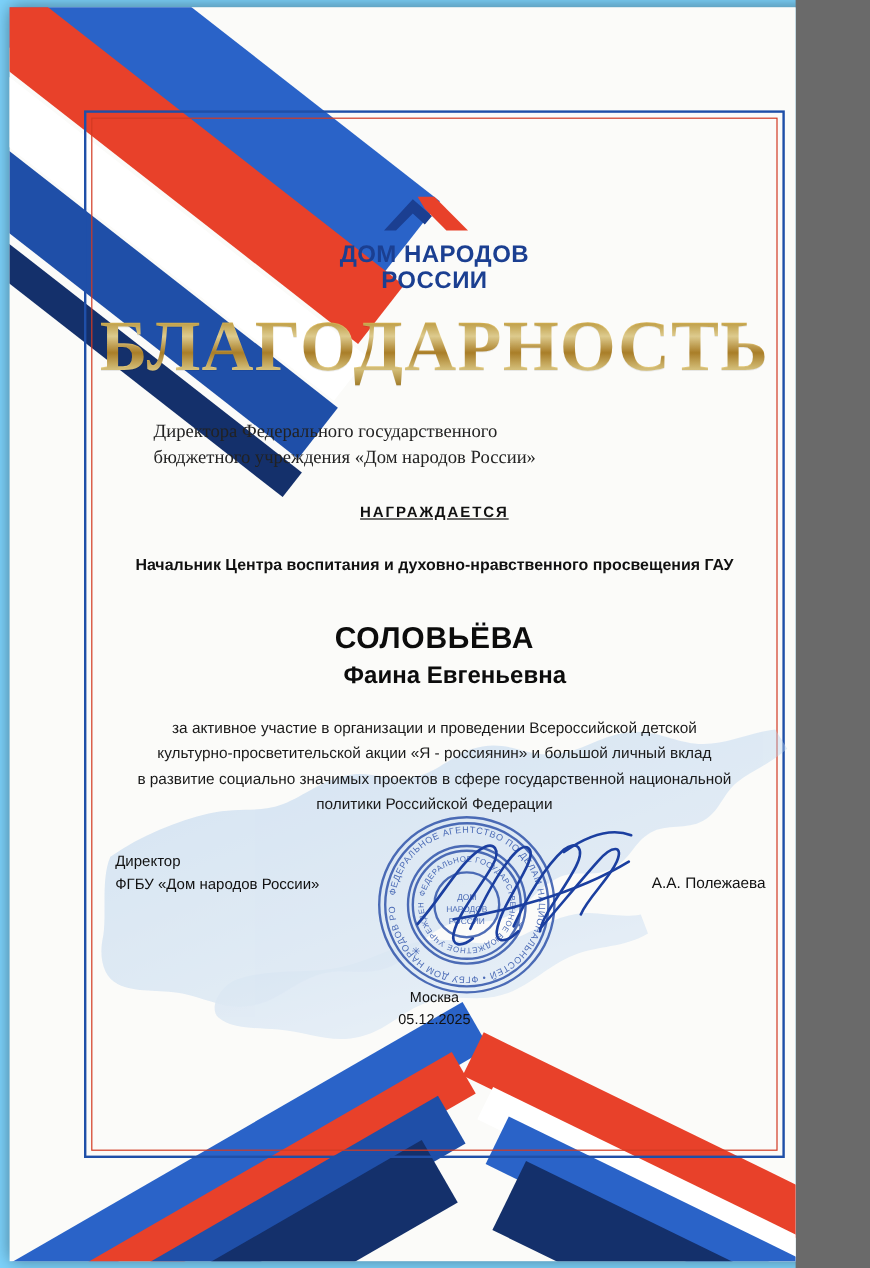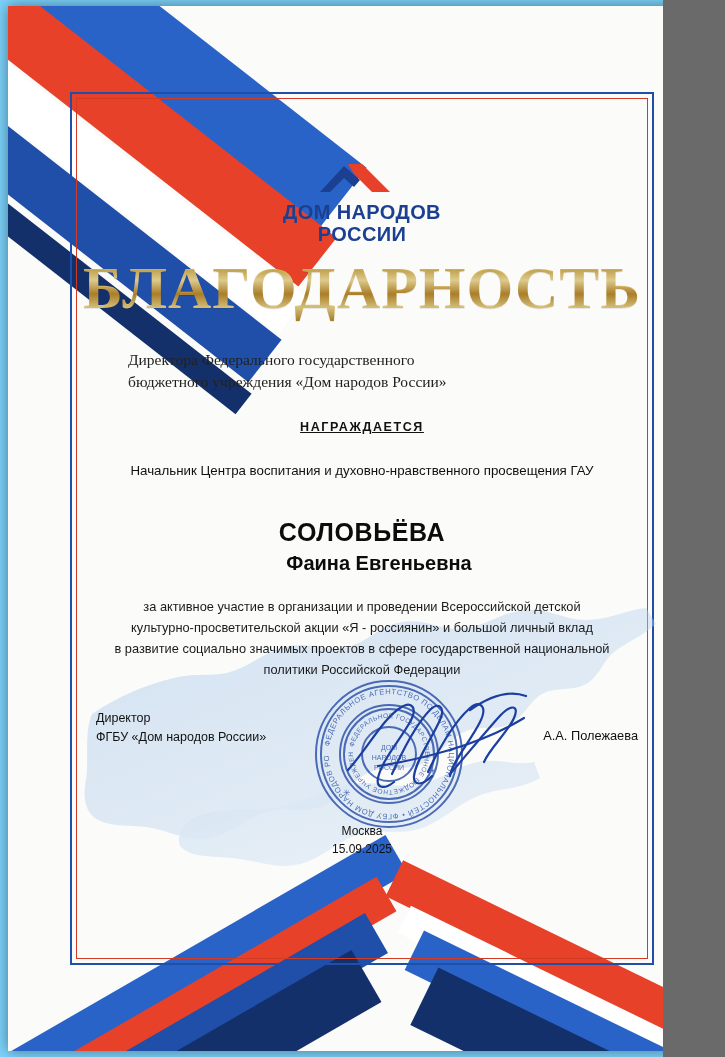--- a/index.html
+++ b/index.html
@@ -151,21 +151,21 @@
     color: #111;
     text-decoration: underline;
   }
 
   .position {
     position: absolute;
     left: 95px; right: 95px;
     top: 455px;
     text-align: center;
     font-size: 13.3px;
-    font-weight: normal;
+    font-weight: bold;
     color: #111;
     line-height: 1.55;
   }
 
   .rec-surname {
     position: absolute;
     left: 0; right: 0;
     top: 512px;
     text-align: center;
     font-size: 25px;
@@ -381,17 +381,17 @@
         </g>
       </svg>
 
       <div class="sig-left">
         <div>Директор</div>
         <div>ФГБУ «Дом народов России»</div>
       </div>
       <div class="sig-right">А.А. Полежаева</div>
 
       <div class="city">Москва</div>
-      <div class="date">15.09.2025</div>
+      <div class="date">05.12.2025</div>
 
     </div>
   </div>
 </div>
 
 </body></html>

